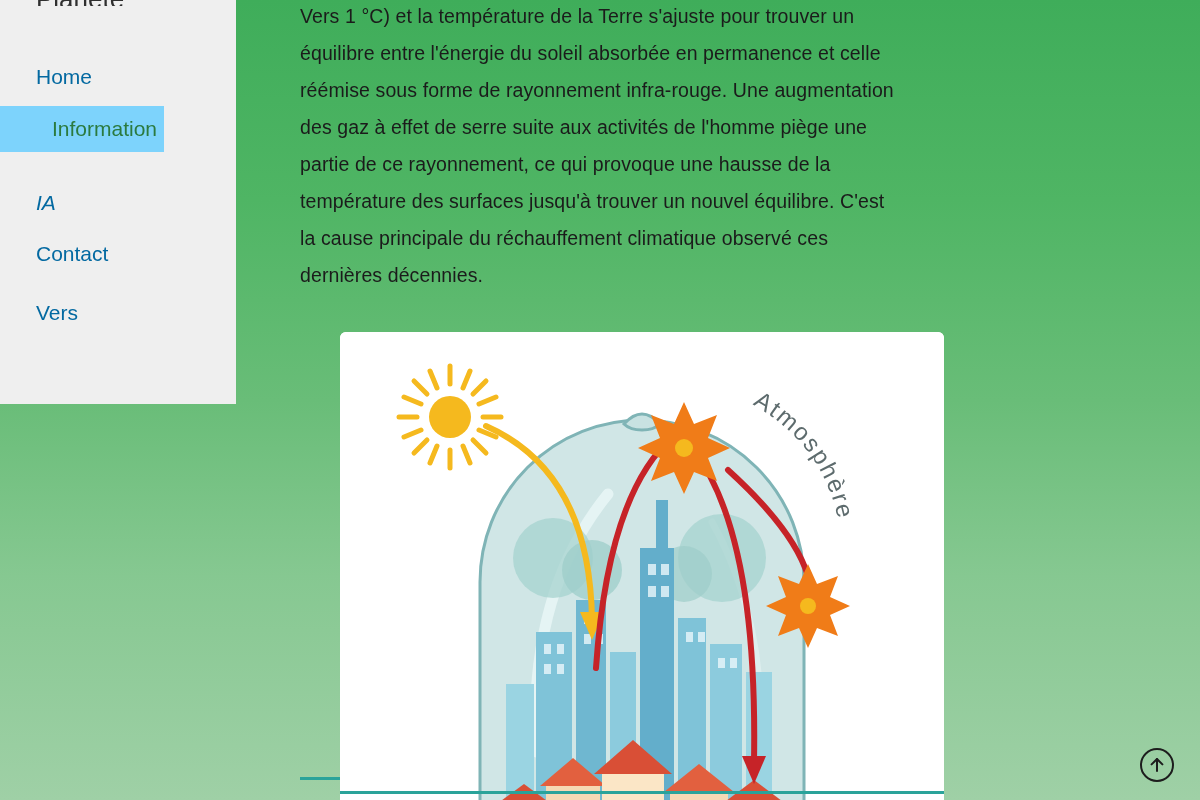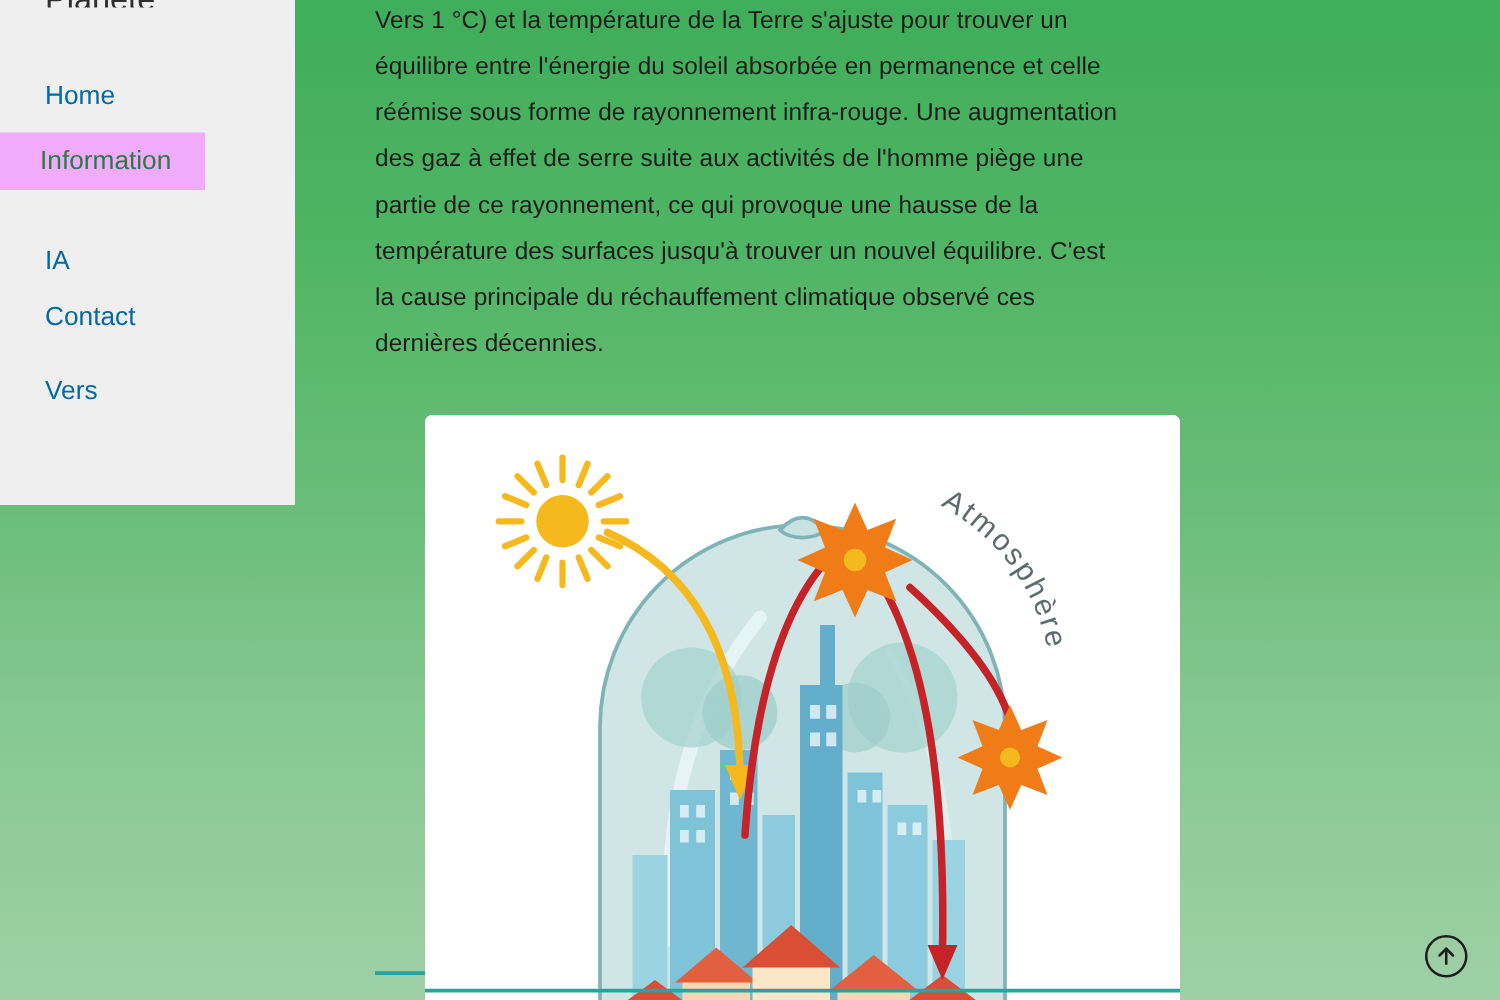--- a/index.html
+++ b/index.html
@@ -49,29 +49,29 @@
     box-sizing: border-box;
     padding: 10px 0 10px 36px;
     font-size: 21px;
     color: #0369a1;
     line-height: 26px;
     cursor: pointer;
     white-space: nowrap;
   }
 
   .nav-item.active {
-    background: #f0abfc;
+    background: #7dd3fc;
     color: #2b7a3f;
     width: 164px;
-    padding-left: 32px;
+    padding-left: 52px;
   }
 
   #nav-home        { top: 54px; }
   #nav-information { top: 106px; }
-  #nav-ia          { top: 186px; }
+  #nav-ia          { top: 180px; font-style: italic; }
   #nav-contact     { top: 231px; }
   #nav-quiz        { top: 290px; }
 
   
   #content {
     position: absolute;
     left: 300px;
     top: 0;
     width: 604px;
     margin-top: 12px;

